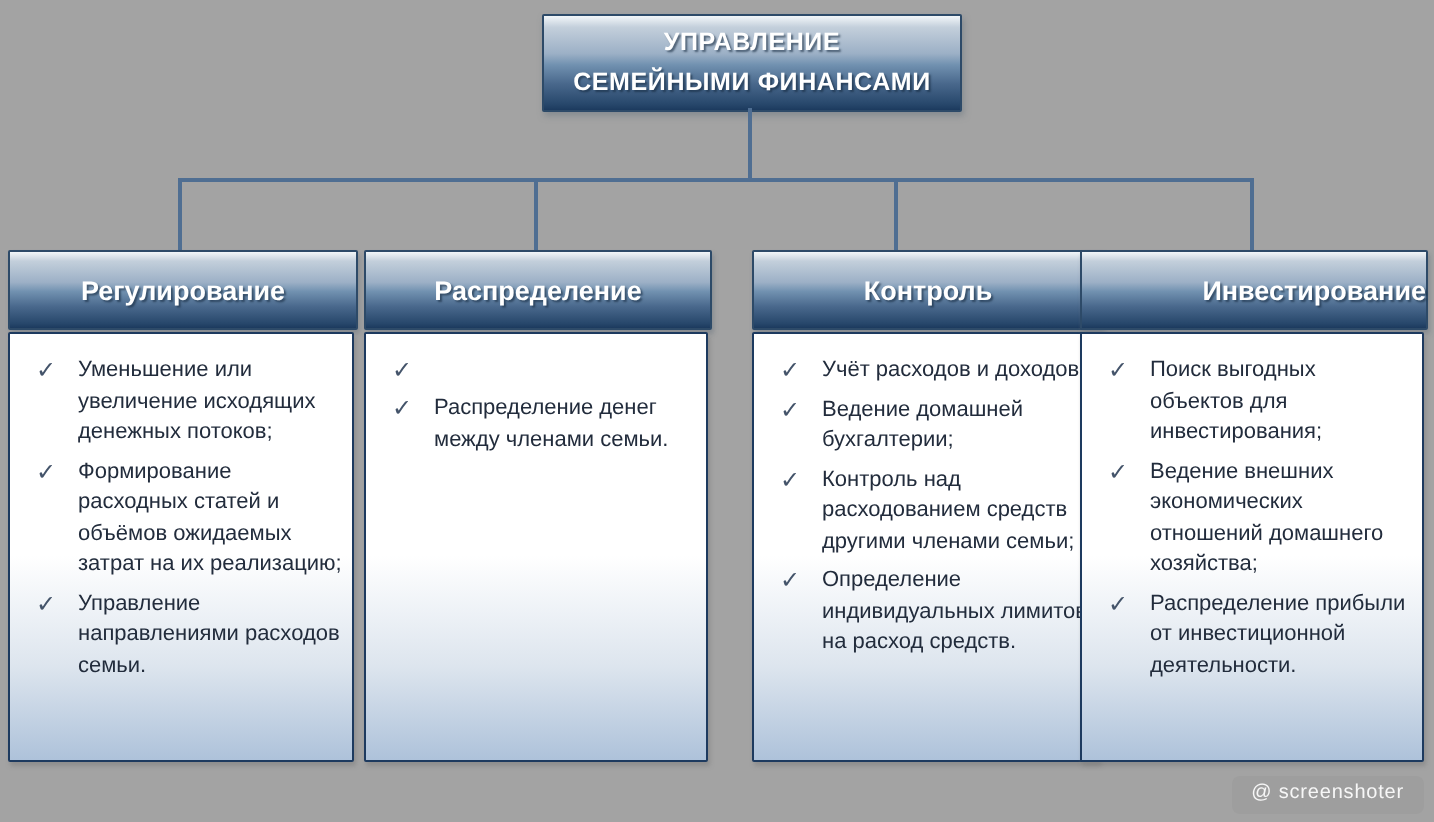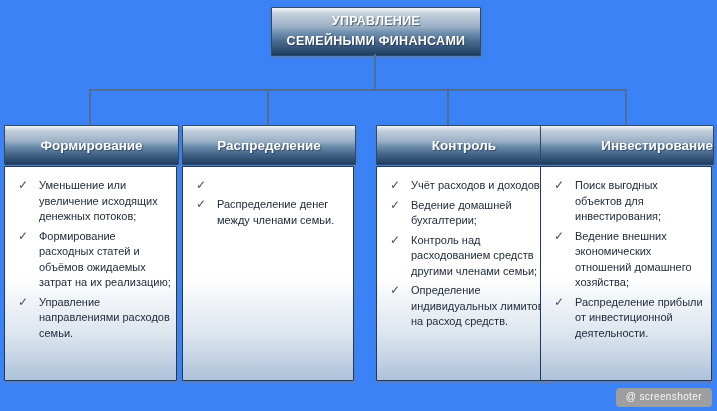--- a/index.html
+++ b/index.html
@@ -1,17 +1,17 @@
 <!DOCTYPE html>
 <html lang="ru"><head>
 <meta charset="utf-8">
 <style>
   html,body{margin:0;padding:0;background:#ffffff;}
   #stage{
-    position:relative;width:717px;height:411px;background:#3b82f6;overflow:hidden;
+    position:relative;width:717px;height:411px;background:#a3a3a3;overflow:hidden;
     font-family:"Liberation Sans",sans-serif;
   }
   
   .root-box{
     position:absolute;left:271px;top:7px;width:208px;height:47px;
     background:linear-gradient(180deg,#f2f6f9 0%,#c3cfdb 12%,#9cb0c6 40%,#7191b0 52%,#49688c 72%,#27476b 94%,#1c3a5e 100%);
     border:1px solid #2d4a68;border-radius:1px;
     box-shadow:1px 2px 3px rgba(110,120,130,.55);
     display:flex;flex-direction:column;align-items:center;justify-content:center;
     color:#ffffff;font-weight:bold;font-size:12.5px;letter-spacing:.3px;
@@ -64,21 +64,21 @@
   </div>
 
   <div class="conn v" style="left:374px;top:54px;height:36px;"></div>
   <div class="conn h" style="left:89px;top:89px;width:538px;"></div>
   <div class="conn v" style="left:89px;top:89px;height:37px;"></div>
   <div class="conn v" style="left:267px;top:89px;height:37px;"></div>
   <div class="conn v" style="left:447px;top:89px;height:37px;"></div>
   <div class="conn v" style="left:625px;top:89px;height:37px;"></div>
 
   <div class="col-header c1">
-    <span>Формирование</span>
+    <span>Регулирование</span>
   </div>
   <div class="col-body c1">
     <ul>
       <li>
         <span class="check">✓</span>
         <span>Уменьшение или увеличение исходящих денежных потоков;</span>
       </li>
       <li>
         <span class="check">✓</span>
         <span>Формирование расходных статей и объёмов ожидаемых затрат на их реализацию;</span>

